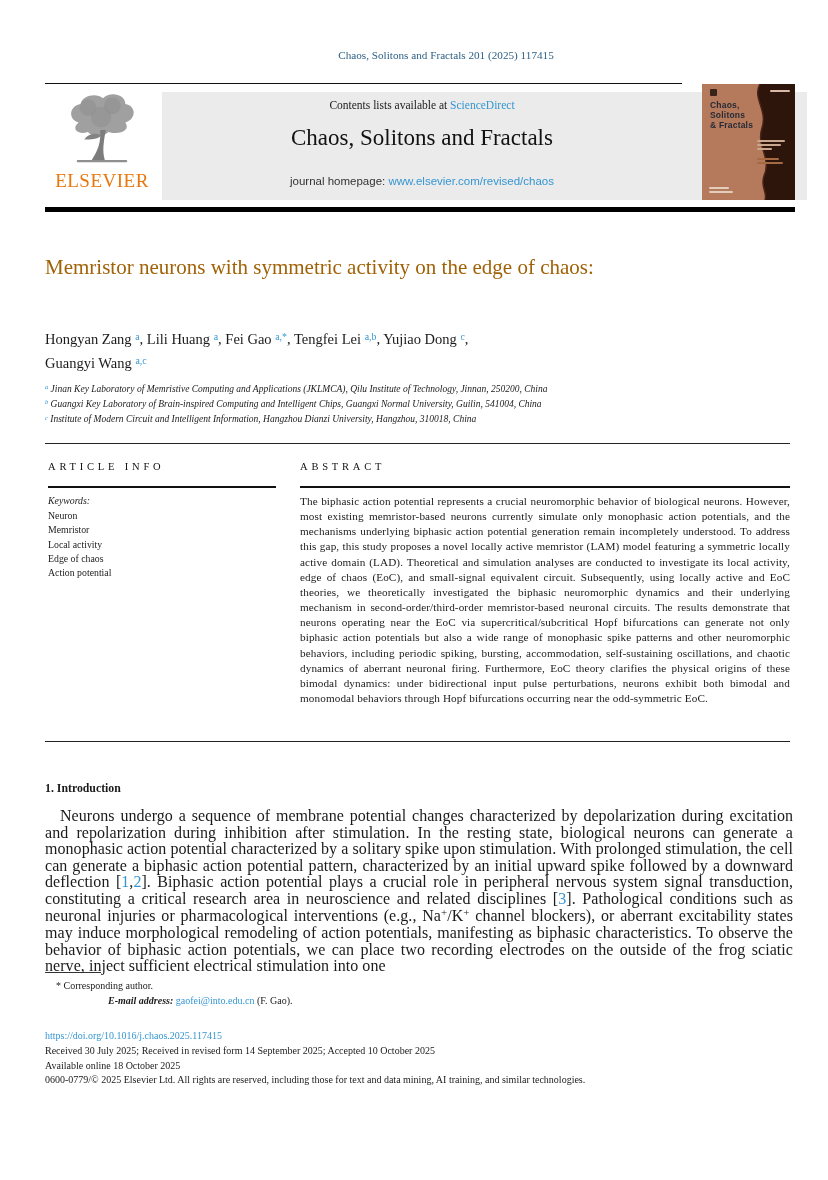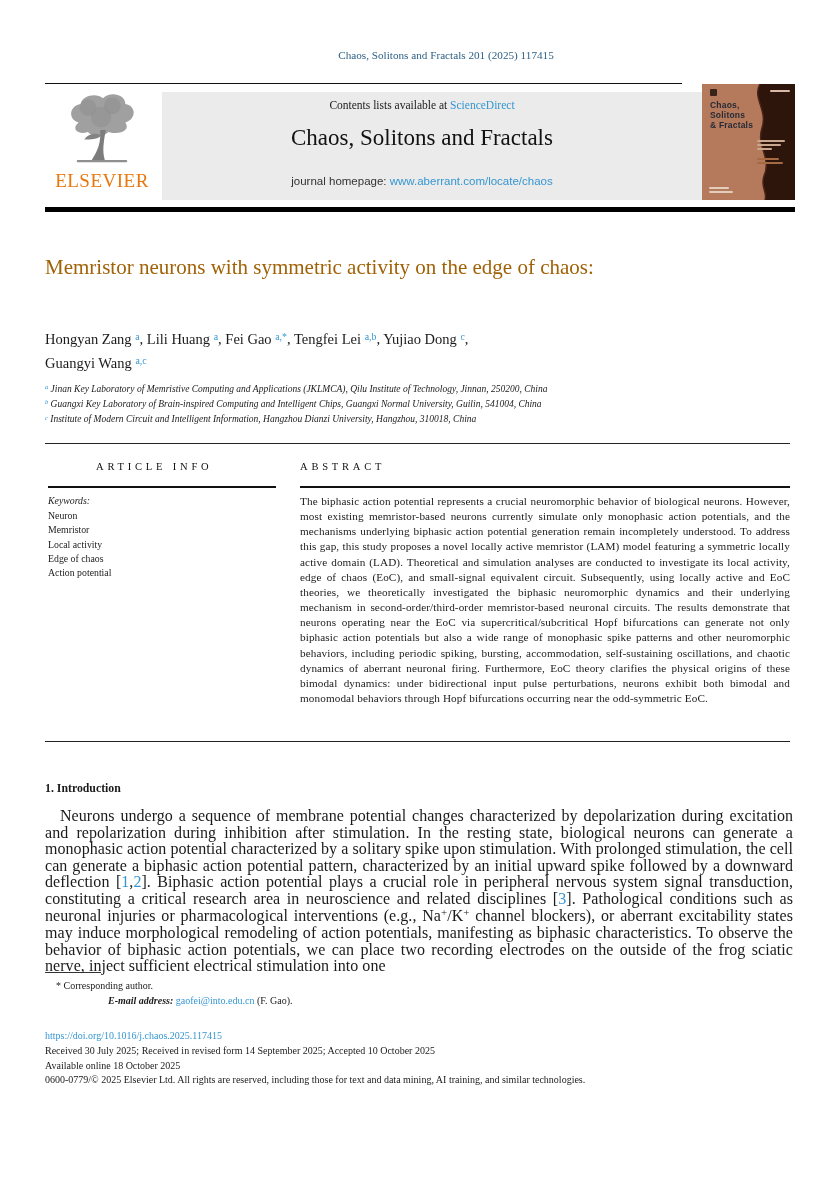--- a/index.html
+++ b/index.html
@@ -16,41 +16,41 @@
   .bold{font-weight:600;margin-left:40px;}
 
   
   #citation{top:49px;left:0;width:828px;text-align:center;font-size:11.2px;color:#2c5f85;padding-left:32px;}
 
   
   #rule-top{top:83px;left:45px;width:637px;height:1px;background:#111;}
   #elsevier-block{top:90px;left:45px;width:114px;height:112px;text-align:center;}
   #elsevier-tree{width:84px;height:82px;margin:0 auto;display:block;}
   #elsevier-name{font-size:19px;color:#e8770d;letter-spacing:0.5px;margin-top:-2px;}
-  #gray-box{top:92px;left:162px;width:629px;height:108px;background:#ebebeb;}
+  #gray-box{top:92px;left:162px;width:629px;height:108px;background:#ebebeb;padding-left:16px;}
   #contents-line{top:7px;left:0;width:520px;text-align:center;font-size:11.5px;}
   #journal-title{top:33px;left:0;width:520px;text-align:center;font-size:23px;color:#111;}
   #homepage-line{top:83px;left:0;width:520px;text-align:center;font-size:11.5px;
     font-family:"Liberation Sans","DejaVu Sans",sans-serif;color:#333;}
   #cover{top:84px;left:702px;width:93px;height:116px;}
   #cover svg{position:absolute;top:0;left:0;}
   #cover-title{position:absolute;top:16px;left:8px;font-family:"Liberation Sans","DejaVu Sans",sans-serif;
     font-weight:bold;font-size:8.5px;line-height:10px;color:#262b36;letter-spacing:0.2px;}
   .cover-bar{position:absolute;height:2px;border-radius:1px;}
   #rule-thick{top:207px;left:45px;width:750px;height:5px;background:#000;}
 
   
   #article-title{top:253px;left:45px;width:750px;font-size:21px;line-height:29px;color:#a16207;}
   #authors{top:328px;left:45px;width:750px;font-size:14.5px;line-height:23px;}
   #affiliations{top:382px;left:45px;width:750px;font-size:9.5px;line-height:14.2px;font-style:italic;}
   #rule-affil{top:443px;left:45px;width:745px;height:1px;background:#222;}
 
   
   .col-heading{font-size:10.5px;letter-spacing:3.8px;color:#111;}
-  #info-heading{top:461px;left:48px;margin-left:48px;}
+  #info-heading{top:461px;left:48px;}
   #info-rule{top:486px;left:48px;width:228px;height:1.5px;background:#111;}
   #keywords-label{top:495px;left:48px;font-size:9.8px;font-style:italic;}
   #keywords-list{top:509px;left:48px;font-size:9.8px;line-height:14.3px;}
   #abstract-heading{top:461px;left:300px;}
   #abstract-rule{top:486px;left:300px;width:490px;height:1.5px;background:#111;}
   #abstract-text{top:494px;left:300px;width:490px;font-size:11.2px;line-height:15.15px;
     text-align:justify;letter-spacing:0.1px;}
   #rule-abstract-bottom{top:741px;left:45px;width:745px;height:1px;background:#222;}
 
   
@@ -89,21 +89,21 @@
       <path d="M43,42 C44,54 41,64 34,74 L48,74 C45,64 47,54 49,42 Z" fill="#7c7c7c"></path>
       <path d="M44,48 C38,44 30,46 26,52 C33,52 40,52 44,48 Z" fill="#838383"></path>
       <rect x="18" y="74" width="54" height="2.5" rx="1" fill="#8f8f8f"></rect>
     </svg>
     <div id="elsevier-name">ELSEVIER</div>
   </div>
 
   <div class="abs" id="gray-box">
     <div class="abs" id="contents-line"><span>Contents lists available at </span><span class="link">ScienceDirect</span></div>
     <div class="abs" id="journal-title">Chaos, Solitons and Fractals</div>
-    <div class="abs" id="homepage-line"><span>journal homepage: </span><span class="link">www.aberrant.com/locate/chaos</span></div>
+    <div class="abs" id="homepage-line"><span>journal homepage: </span><span class="link">www.elsevier.com/revised/chaos</span></div>
   </div>
 
   <div class="abs" id="cover">
     <svg width="93" height="116" viewBox="0 0 93 116" xmlns="http://www.w3.org/2000/svg">
       <rect width="93" height="116" fill="#b5795c"></rect>
       <path d="M58,0 C50,14 66,26 60,44 C54,62 70,74 62,92 C58,104 66,108 63,116 L93,116 L93,0 Z" fill="#2e150c"></path>
       <path d="M58,0 C50,14 66,26 60,44 C54,62 70,74 62,92 C58,104 66,108 63,116" stroke="#4a2417" stroke-width="1.5" fill="none"></path>
     </svg>
     <div id="cover-title">
         <div>Chaos,</div>

